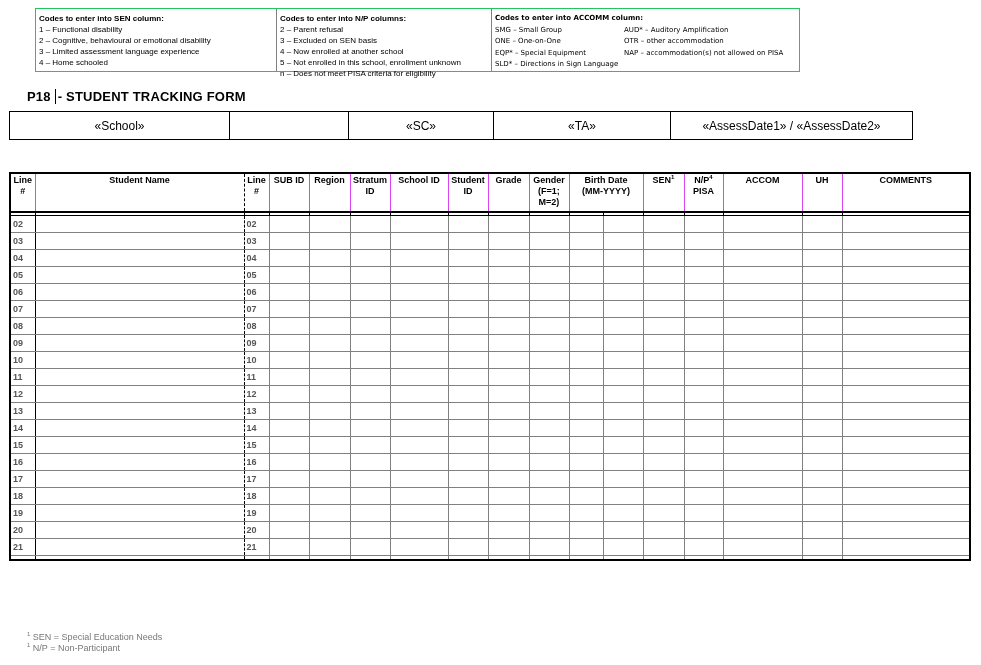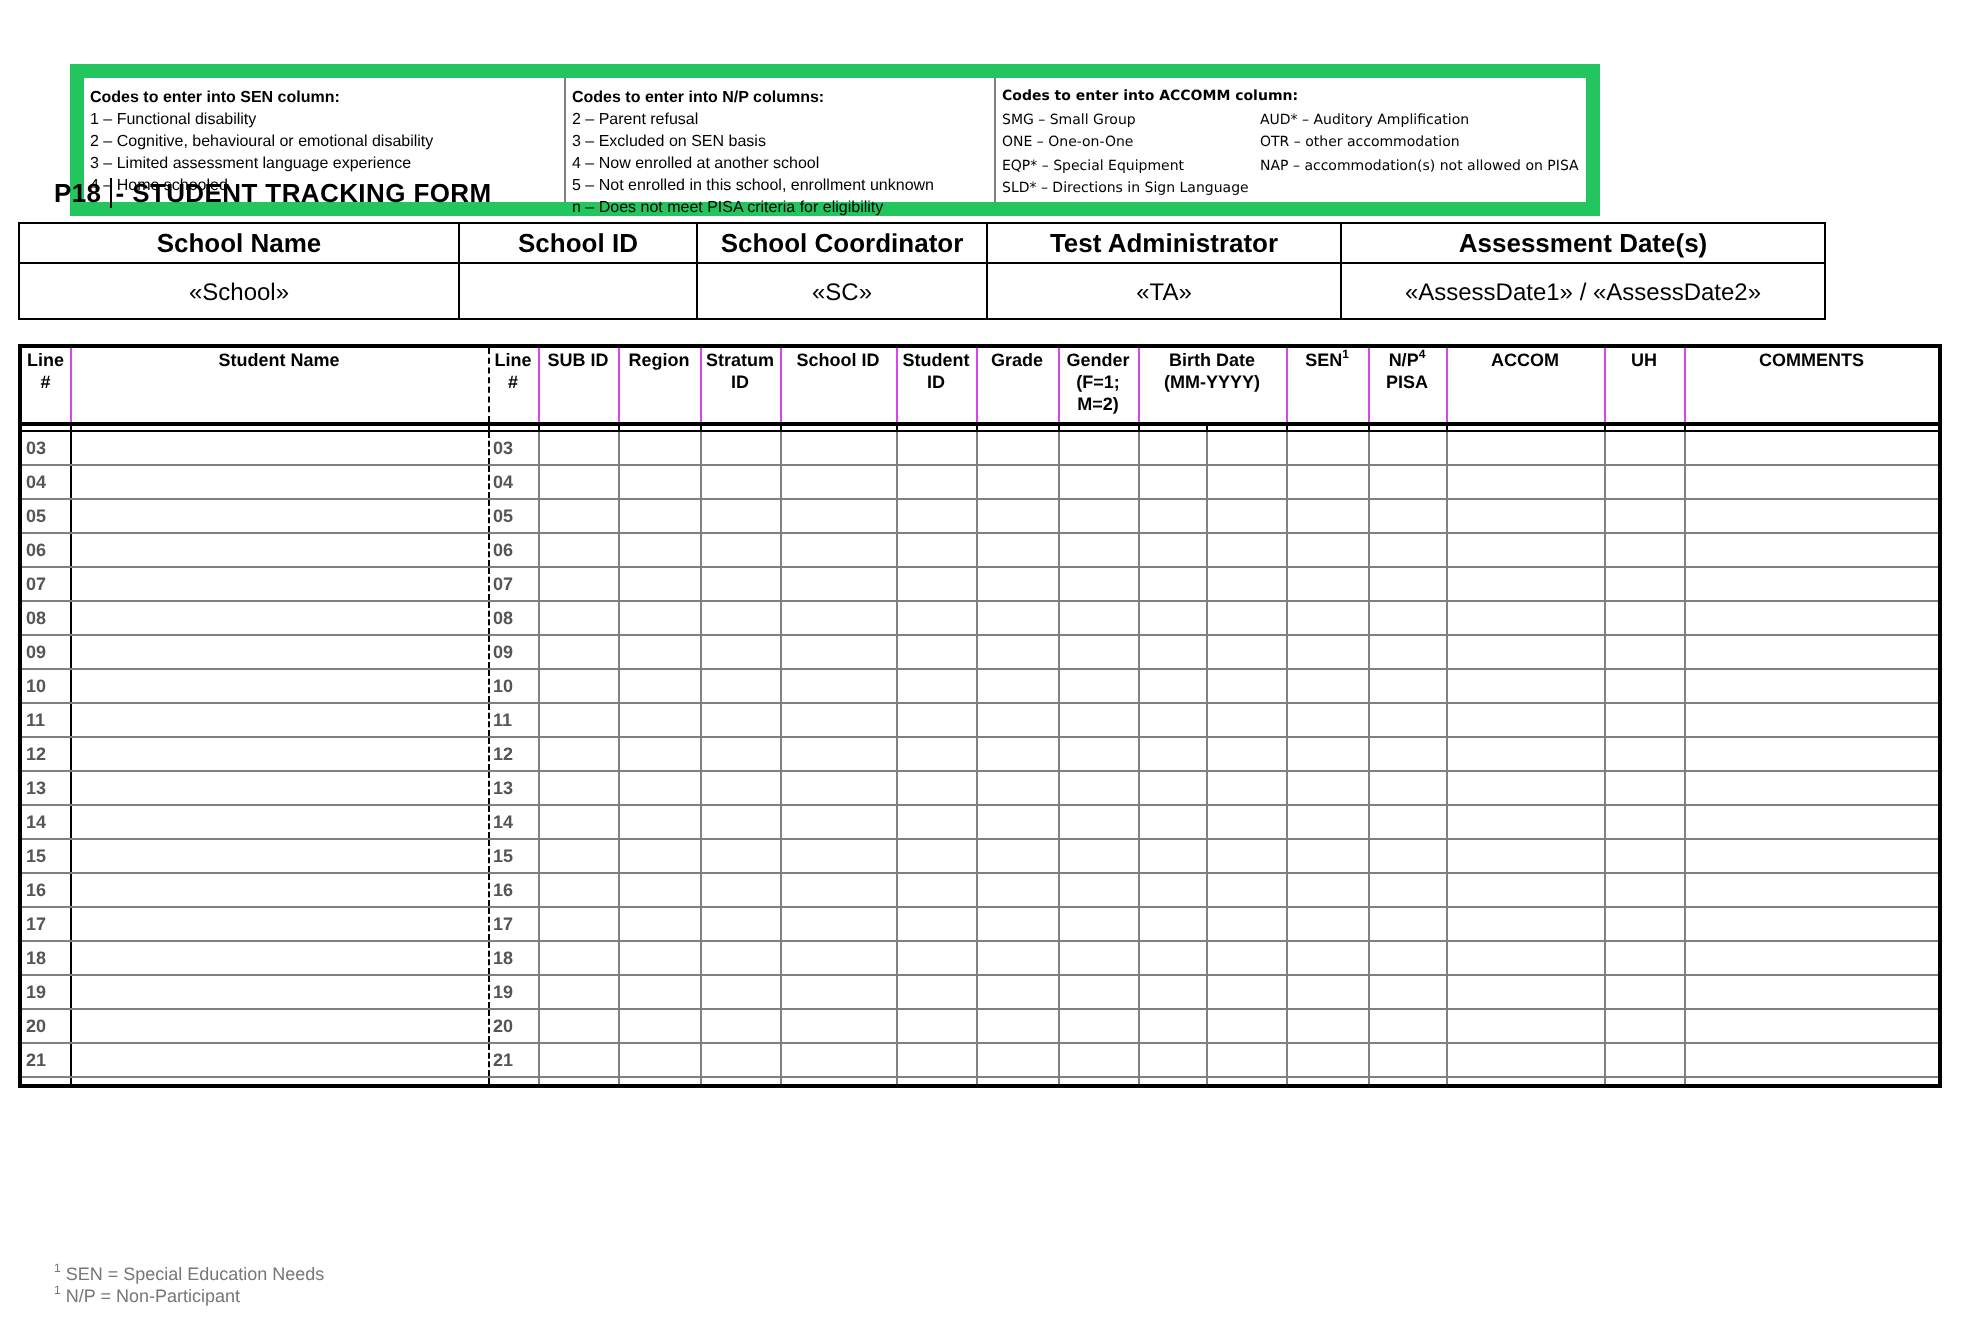--- a/index.html
+++ b/index.html
@@ -1,21 +1,21 @@
 <!DOCTYPE html>
 <html><head>
 <meta charset="utf-8">
 <style>
   html, body { margin: 0; padding: 0; background: #ffffff; }
   body { width: 981px; height: 665px; position: relative; overflow: hidden;
          font-family: "Liberation Sans", sans-serif; color: #000; }
 
   
-  .codes { position: absolute; left: 35px; top: 8px; width: 765px; height: 76px;
-           border: 7px solid #22c55e; display: flex; box-sizing: border-box; margin-top: 24px; }
+  .codes { position: absolute; left: 35px; top: 8px; width: 765px; height: 64px;
+           border: 1px solid #22c55e; display: flex; box-sizing: border-box; }
   .codes .col { box-sizing: border-box; padding: 4px 3px 0 3px; font-size: 8px; line-height: 11px; }
   .codes .col1 { width: 241px; border-right: 1px solid #808080; }
   .codes .col2 { width: 215px; border-right: 1px solid #808080; }
   .codes .col3 { flex: 1; font-family: "DejaVu Sans", sans-serif; font-size: 7px; line-height: 11.5px; }
   .codes .ctitle { font-weight: bold; }
   .codes .col3 .ctitle { font-weight: bold; }
   .acc-grid { display: grid; grid-template-columns: 129px 1fr; }
   .acc-note { padding-left: 43px; }
 
   
@@ -90,27 +90,20 @@
 
 <table class="info">
   <colgroup>
     <col style="width:220px">
       <col style="width:119px">
       <col style="width:145px">
       <col style="width:177px">
       <col style="width:242px">
   </colgroup>
   <tbody>
-      <tr class="h">
-    <td>School Name</td>
-    <td>School ID</td>
-    <td>School Coordinator</td>
-    <td>Test Administrator</td>
-    <td>Assessment Date(s)</td>
-  </tr>
   <tr class="v">
     <td>«School»</td>
     <td></td>
     <td>«SC»</td>
     <td>«TA»</td>
     <td>«AssessDate1» / «AssessDate2»</td>
   </tr>
 </tbody>
   </table>
 
@@ -177,20 +170,39 @@
         <td></td>
         <td></td>
         <td></td>
         <td></td>
         <td></td>
         <td></td>
     </tr>
   </thead>
   <tbody id="track-body">
       <tr>
+        <td class="ln">02</td>
+        <td class="name"></td>
+        <td class="ln2">02</td>
+        <td></td>
+        <td></td>
+        <td></td>
+        <td></td>
+        <td></td>
+        <td></td>
+        <td></td>
+        <td></td>
+        <td></td>
+        <td></td>
+        <td></td>
+        <td></td>
+        <td></td>
+        <td></td>
+      </tr>
+      <tr>
         <td class="ln">03</td>
         <td class="name"></td>
         <td class="ln2">03</td>
         <td></td>
         <td></td>
         <td></td>
         <td></td>
         <td></td>
         <td></td>
         <td></td>

